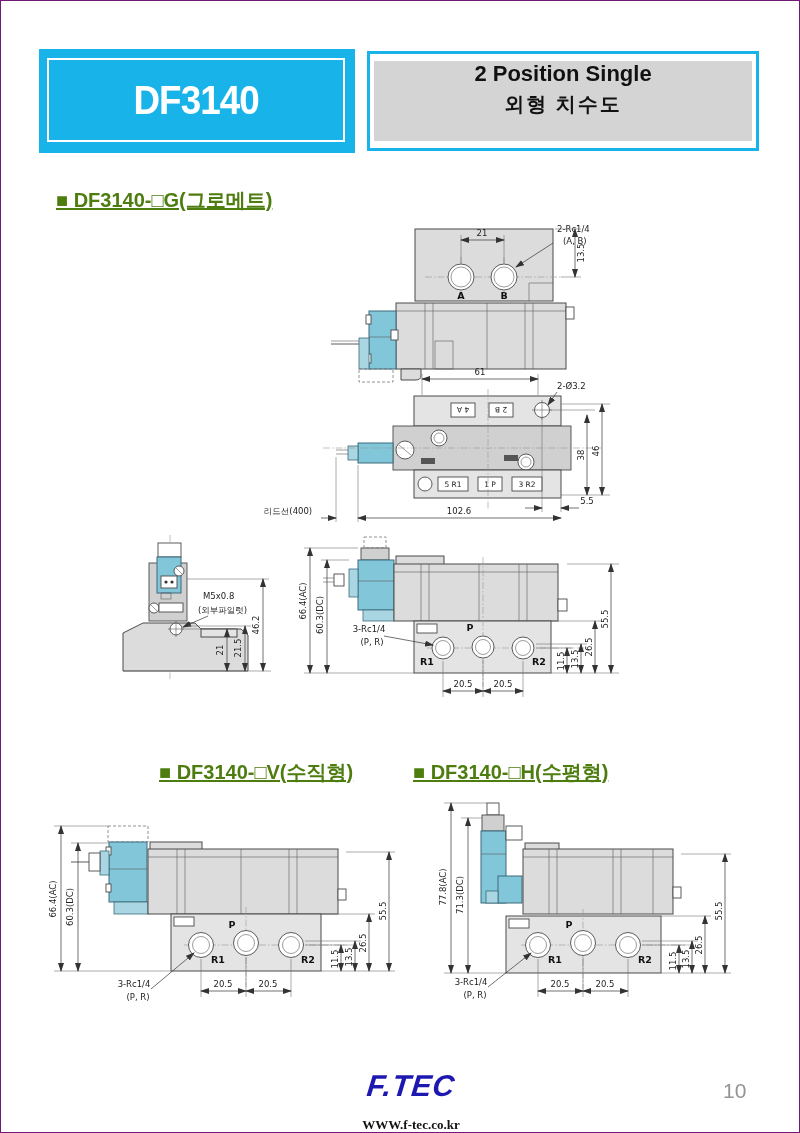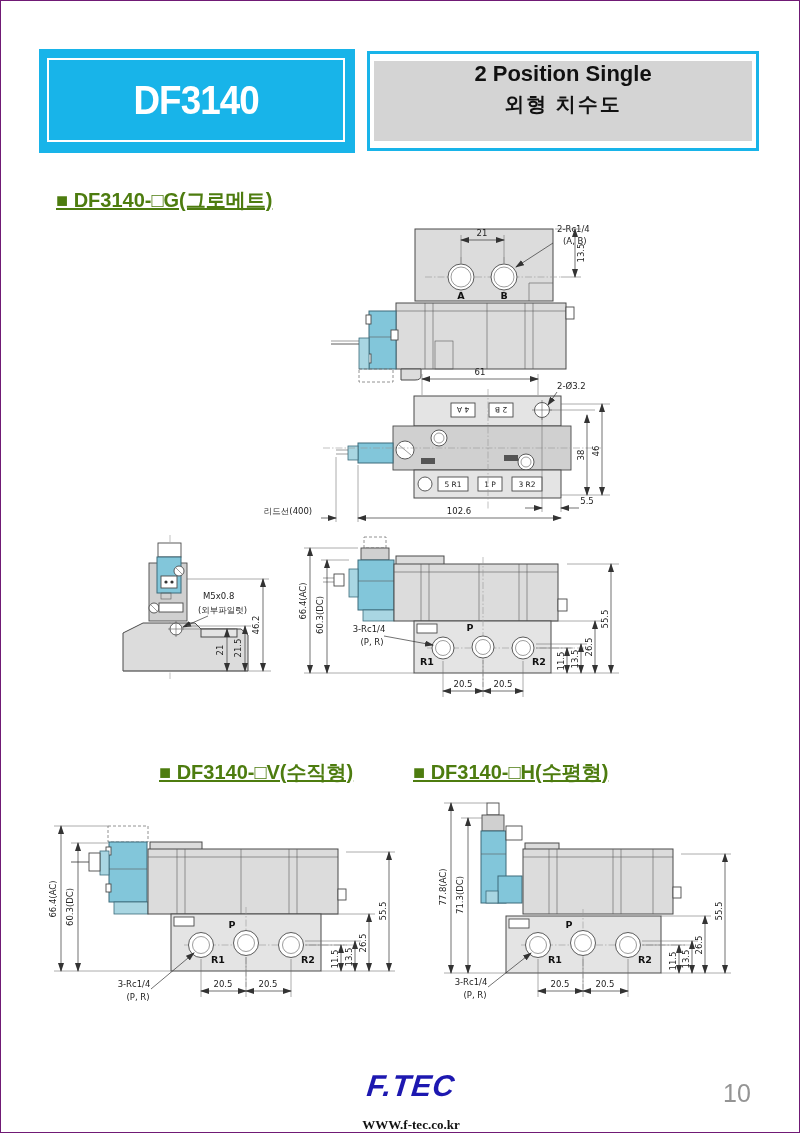--- a/index.html
+++ b/index.html
@@ -36,21 +36,21 @@
   .dash{stroke:#777;stroke-width:0.8;stroke-dasharray:3 2;fill:none;}
   .dt{font-family:"DejaVu Sans",sans-serif;font-size:8.5px;fill:#222;}
   .dtb{font-family:"DejaVu Sans",sans-serif;font-size:9.5px;font-weight:bold;fill:#111;}
   .boxt{font-family:"DejaVu Sans",sans-serif;font-size:7.5px;fill:#222;}
 
   
   .logo{position:absolute;left:340px;top:1070px;width:140px;text-align:center;}
   .logo-name{font-family:"Liberation Sans",sans-serif;font-style:italic;font-weight:bold;
              font-size:30px;color:#1d18b0;letter-spacing:1px;transform:skewX(-6deg);display:inline-block;line-height:30px;}
   .logo-url{font-family:"Liberation Serif",serif;font-weight:bold;font-size:13px;color:#111;margin-top:16px;}
-  .page-num{position:absolute;left:722px;top:1078px;font-size:25px;color:#949494;}
+  .page-num{position:absolute;left:722px;top:1078px;font-size:21px;color:#949494;}
 </style>
 </head>
 <body>
 
 <div id="page">
 
   <div class="hdr-left">
     <div class="hdr-left-inner">
       <span>DF3140</span>
     </div>

